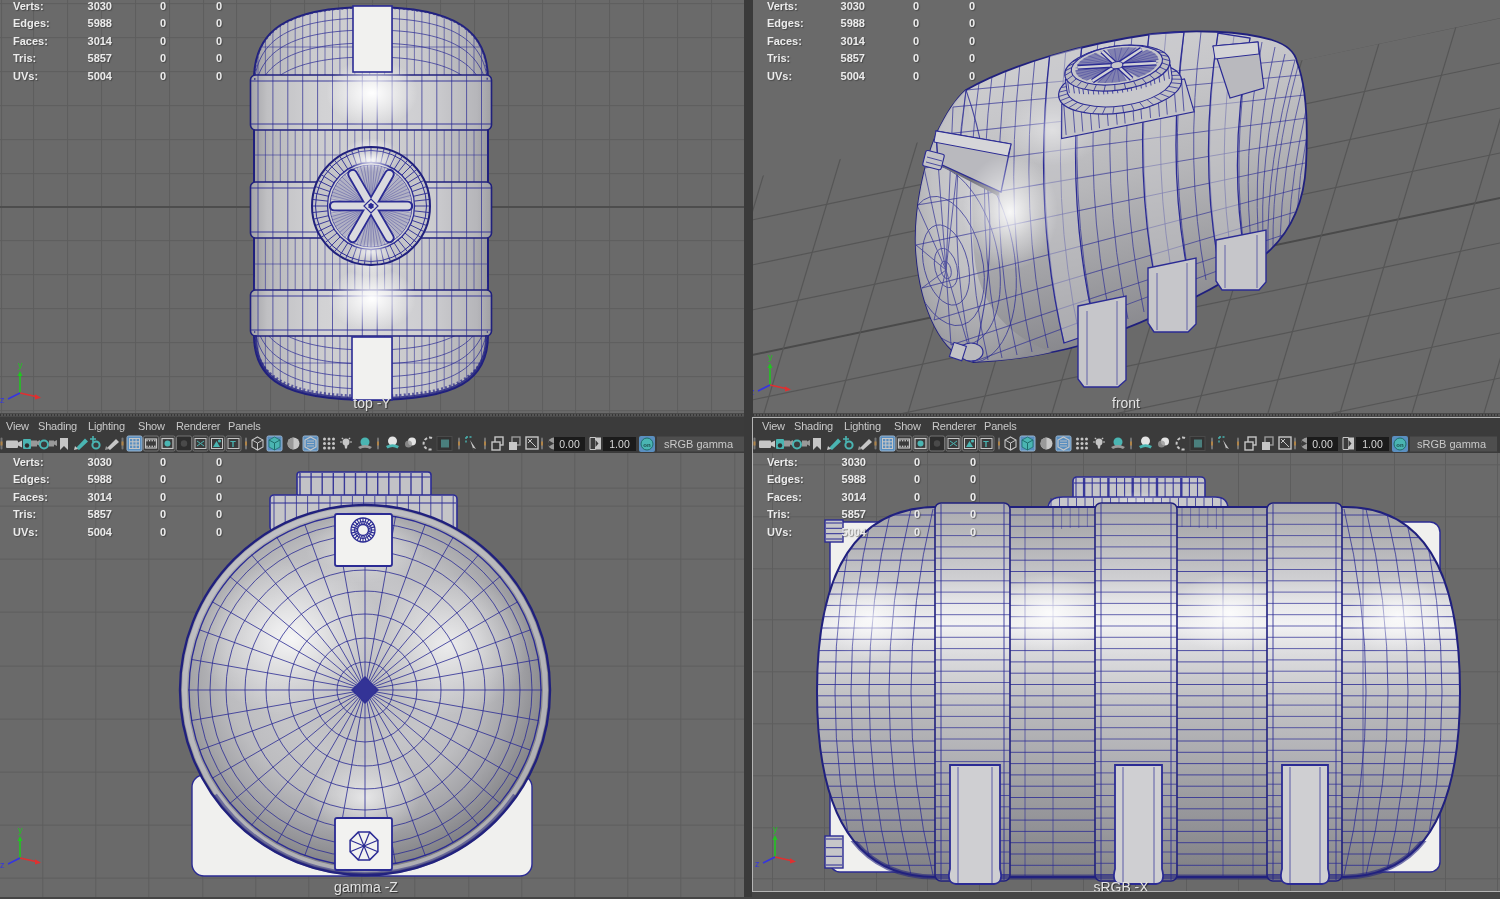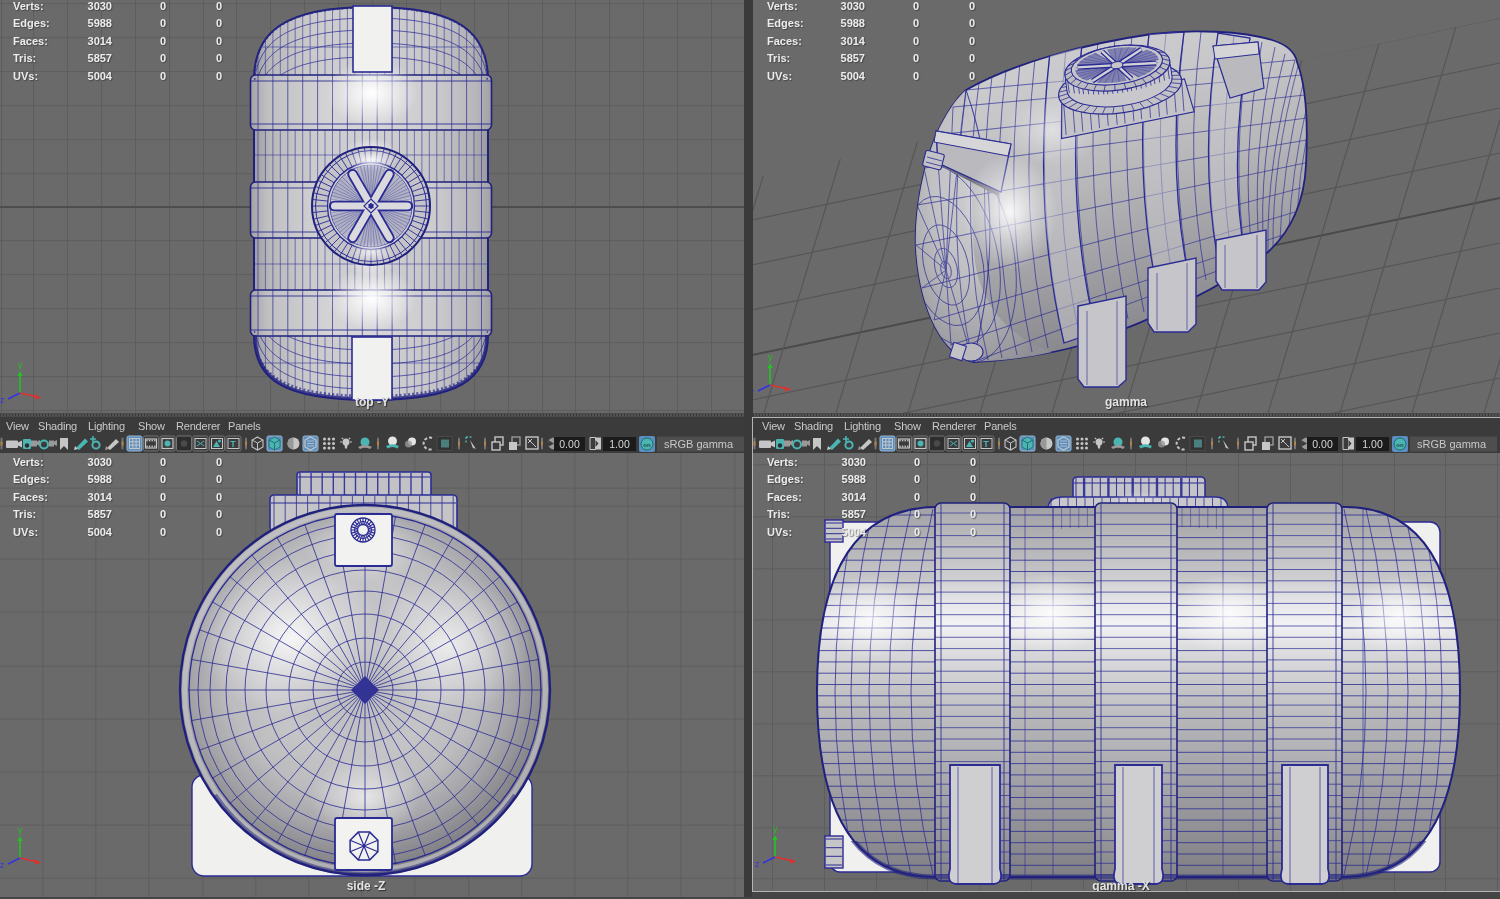--- a/index.html
+++ b/index.html
@@ -3,21 +3,21 @@
 <meta charset="utf-8">
 <style>
 html,body{margin:0;padding:0;background:#000;}
 #root{position:relative;width:1500px;height:899px;background:#6a6a6a;overflow:hidden;
   font-family:"Liberation Sans",sans-serif;}
 .vp{position:absolute;overflow:hidden;}
 .gridbg{position:absolute;left:0;top:0;right:0;bottom:0;}
 .hud{position:absolute;font-size:11px;font-weight:bold;color:#ececec;
   text-shadow:1px 1px 1px rgba(45,45,45,.55);}
 .hud div{position:absolute;white-space:pre;line-height:17.4px;}
-.vplabel{position:absolute;font-size:12px;font-weight:bold;color:#e4e4e4;
+.vplabel{position:absolute;font-size:14px;font-weight:normal;color:#e4e4e4;
   text-shadow:1px 1px 1px rgba(40,40,40,.9);transform:translateX(-50%);}
 .menubar{position:absolute;height:17px;background:#3b3b3b;color:#c9c9c9;font-size:11px;letter-spacing:-0.2px;}
 .menubar span{position:absolute;top:3px;}
 .toolbar{position:absolute;height:19px;background:#3b3b3b;}
 .divider{position:absolute;background:#3a3a3a;}
 svg{position:absolute;left:0;top:0;}
 </style>
 </head>
 <body>
 <div id="root">
@@ -716,21 +716,21 @@
 0
 0
 0
 0</div>
       <div style="left:213px;top:0;width:14px;text-align:center;">0
 0
 0
 0
 0</div>
     </div>
-    <div class="vplabel" style="left:374px;top:395px;">gamma</div>
+    <div class="vplabel" style="left:374px;top:395px;">front</div>
   </div>
 
   <div style="position:absolute;left:0;top:413px;width:1500px;height:4px;background:#4a4a4a;
     background-image:repeating-linear-gradient(to right,#373737 0 1px,#555555 1px 3px);
     background-size:100% 2px;background-position:0 1px;background-repeat:no-repeat;"></div>
 
   <div class="menubar" style="left:0;top:417px;width:744px;">
     <span style="left:6px;">View</span>
       <span style="left:38px;">Shading</span>
     <span style="left:88px;">Lighting</span>
@@ -1240,21 +1240,21 @@
 0
 0
 0
 0</div>
       <div style="left:212px;top:0;width:14px;text-align:center;">0
 0
 0
 0
 0</div>
     </div>
-    <div class="vplabel" style="left:366px;top:426px;">side -Z</div>
+    <div class="vplabel" style="left:366px;top:426px;">gamma -Z</div>
   </div>
 
   <div class="vp" id="vpBR" style="left:753px;top:453px;width:747px;height:438px;">
     <div class="gridbg" style="background-image:
       repeating-linear-gradient(to right,#5d5d5d 0 1px,transparent 1px 51.8px),
       repeating-linear-gradient(to bottom,#5d5d5d 0 1px,transparent 1px 51.8px);
       background-position:19px 11.3px;"></div>
     <svg id="svgBR" width="747" height="440" viewBox="0 0 747 440">
         <defs>
 <linearGradient id="brBody" x1="0" y1="0" x2="0" y2="1">
@@ -1573,21 +1573,21 @@
 0
 0
 0
 0</div>
       <div style="left:213px;top:0;width:14px;text-align:center;">0
 0
 0
 0
 0</div>
     </div>
-    <div class="vplabel" style="left:368px;top:426px;">gamma -X</div>
+    <div class="vplabel" style="left:368px;top:426px;">sRGB -X</div>
   </div>
 
   <div class="divider" style="left:744px;top:0;width:9px;height:897px;"></div>
 
   <div style="position:absolute;left:752px;top:417px;width:748px;height:1px;background:#b4b4b4;"></div>
   <div style="position:absolute;left:752px;top:417px;width:1px;height:475px;background:#b4b4b4;"></div>
   <div style="position:absolute;left:752px;top:891px;width:748px;height:1px;background:#b4b4b4;"></div>
 
   <div style="position:absolute;left:0;top:897px;width:752px;height:2px;background:#454545;"></div>
   <div style="position:absolute;left:752px;top:892px;width:748px;height:7px;background:#454545;"></div>

